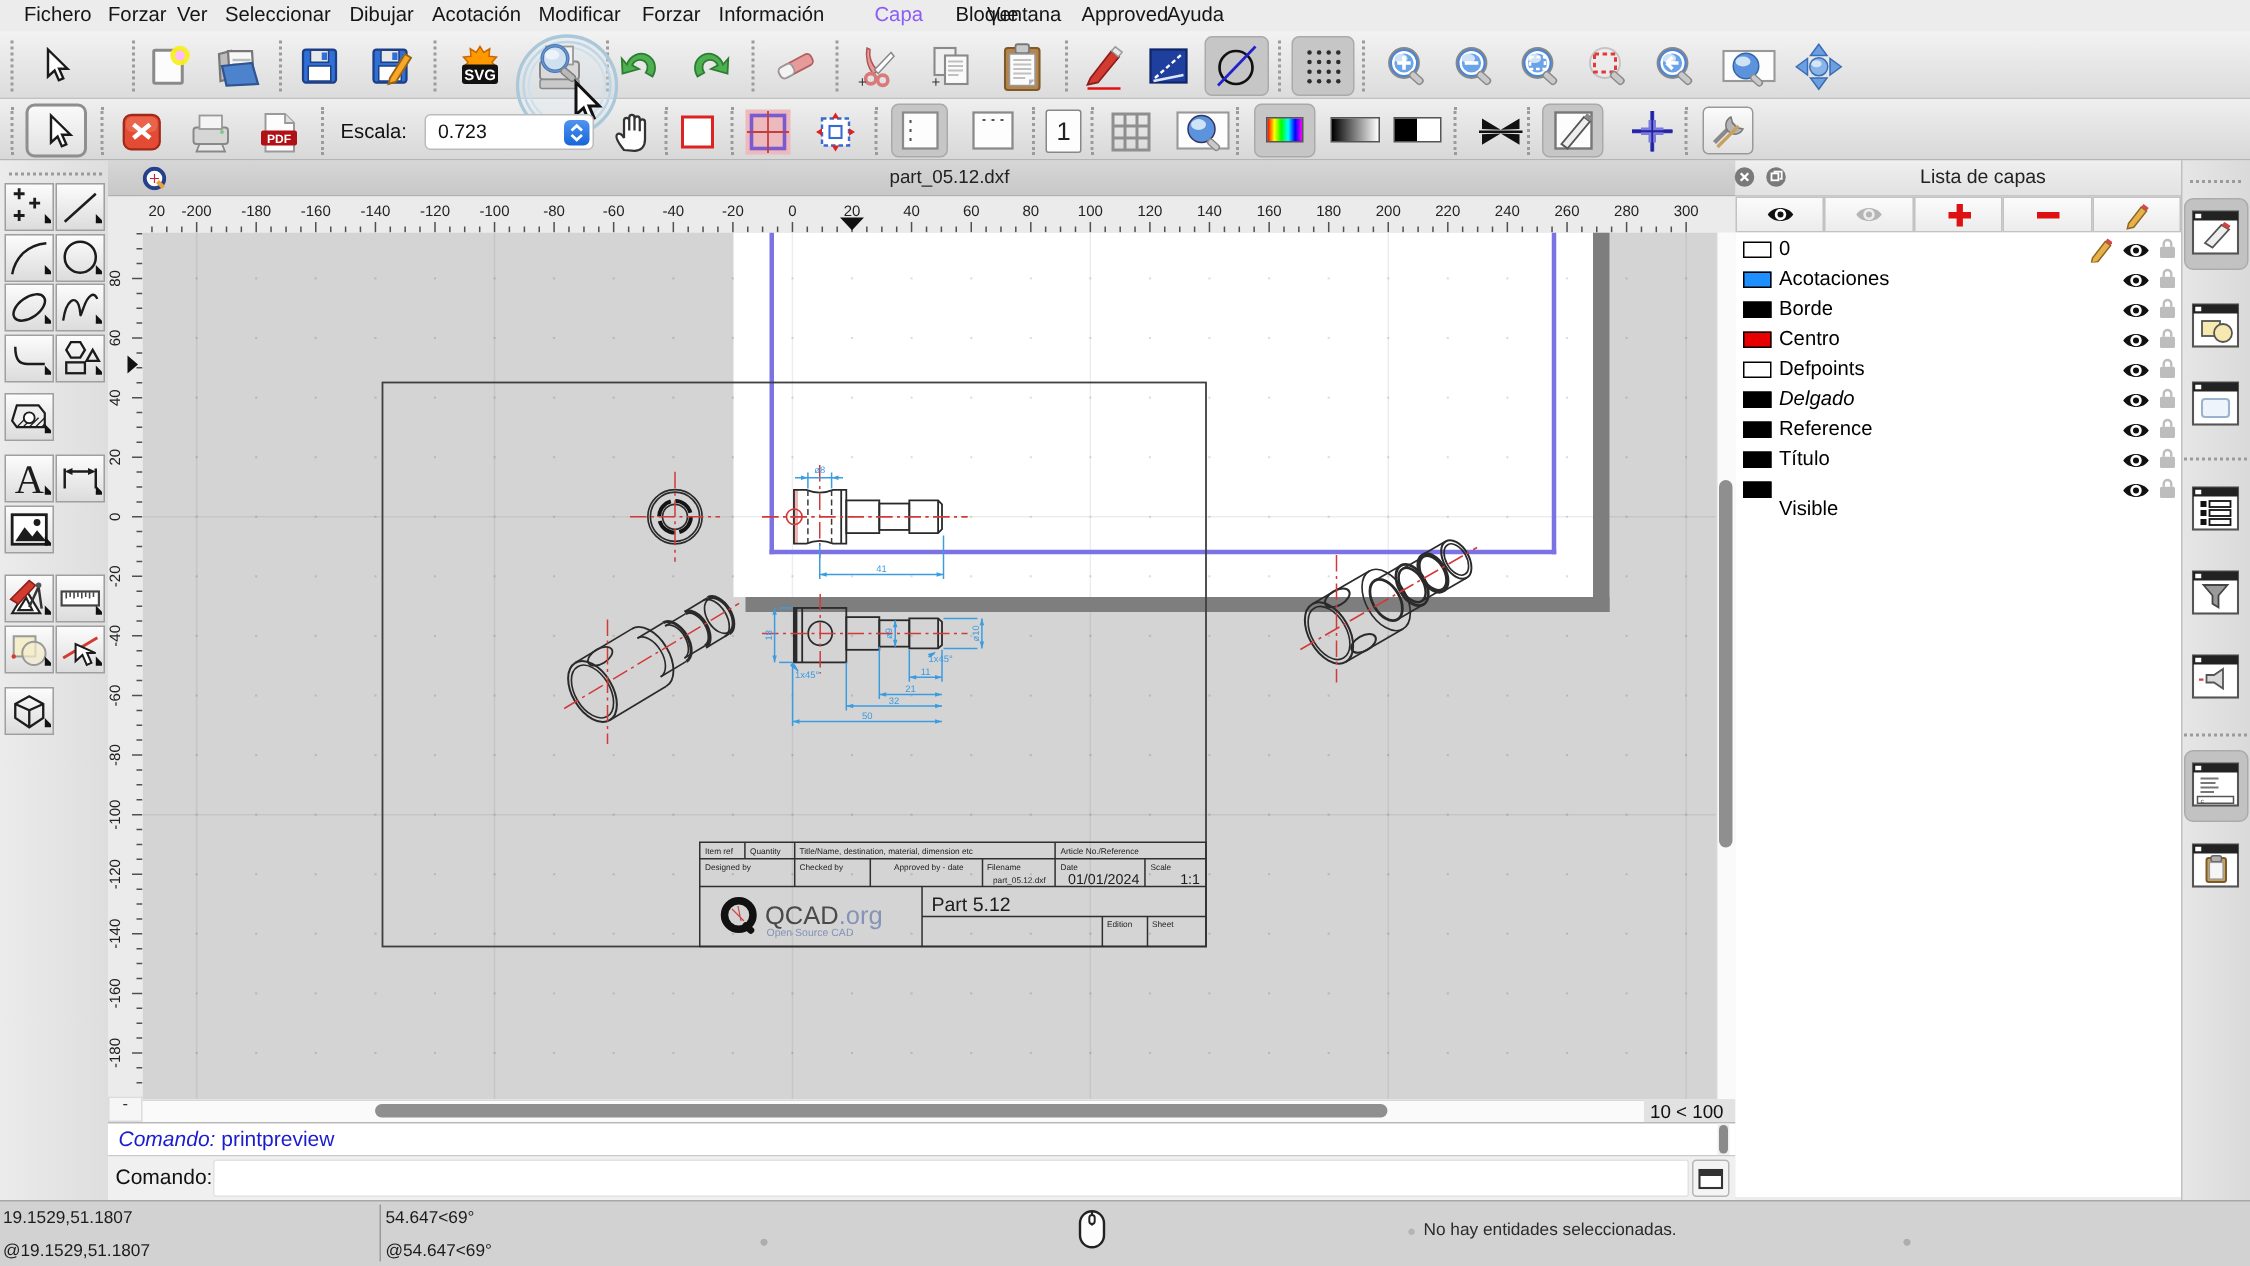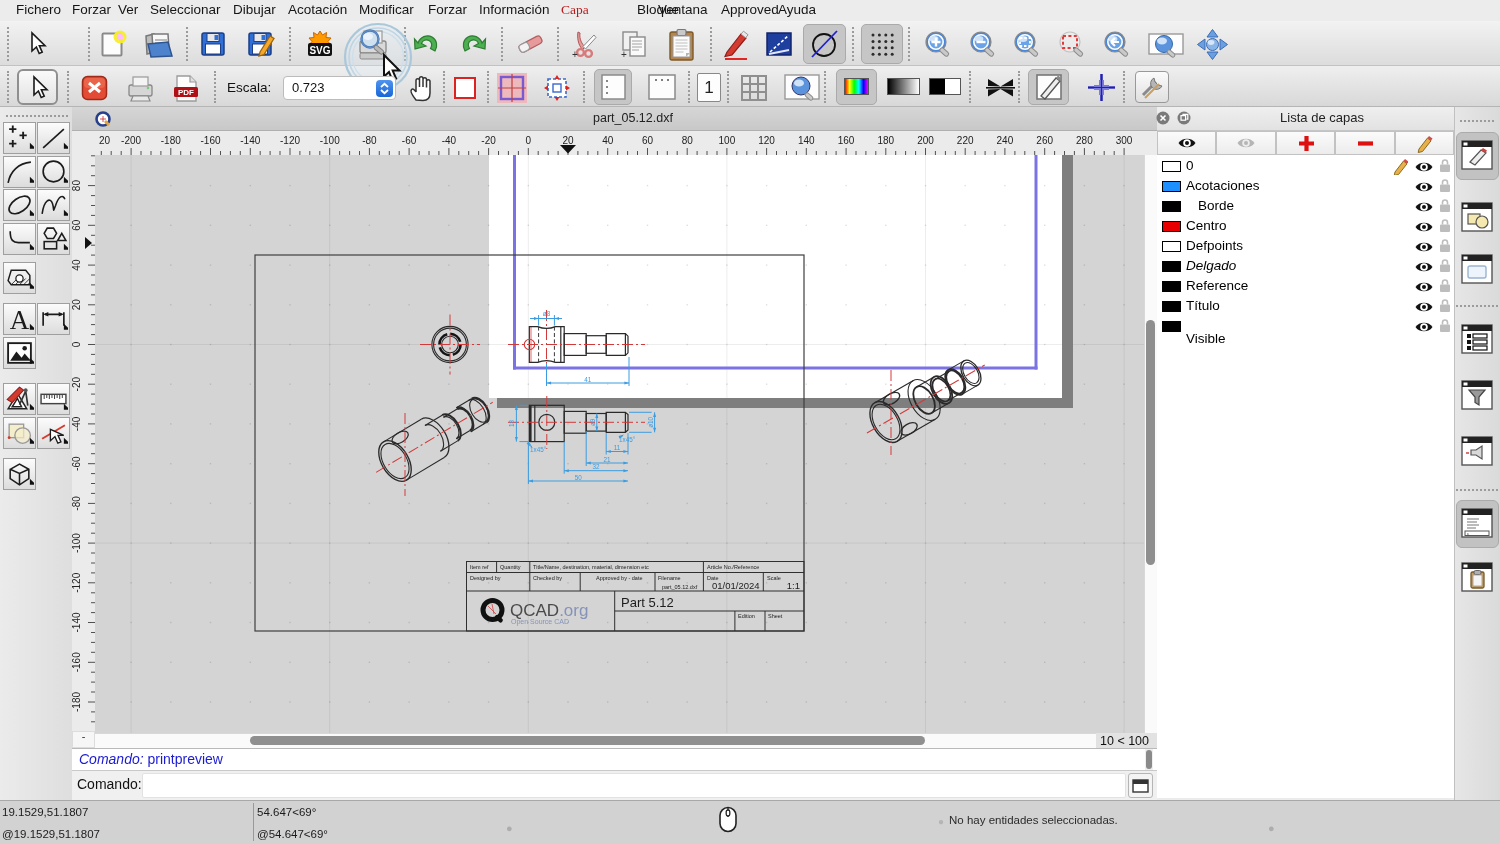--- a/index.html
+++ b/index.html
@@ -8,21 +8,21 @@
 <div class="abs" style="left:0;top:0;width:1500px;height:21px;background:#ececec;">
     <span class="abs" style="left:16px;top:2px;font-size:13.5px;color:#151515;">Fichero</span>
     <span class="abs" style="left:72px;top:2px;font-size:13.5px;color:#151515;">Forzar</span>
     <span class="abs" style="left:118px;top:2px;font-size:13.5px;color:#151515;">Ver</span>
     <span class="abs" style="left:150px;top:2px;font-size:13.5px;color:#151515;">Seleccionar</span>
     <span class="abs" style="left:233px;top:2px;font-size:13.5px;color:#151515;">Dibujar</span>
     <span class="abs" style="left:288px;top:2px;font-size:13.5px;color:#151515;">Acotación</span>
     <span class="abs" style="left:359px;top:2px;font-size:13.5px;color:#151515;">Modificar</span>
     <span class="abs" style="left:428px;top:2px;font-size:13.5px;color:#151515;">Forzar</span>
     <span class="abs" style="left:479px;top:2px;font-size:13.5px;color:#151515;">Información</span>
-    <span class="abs" style="left:561px;top:2px;font-size:13.5px;color:#b91c1c;font-family:Liberation Serif, serif;">Capa</span>
+    <span class="abs" style="left:583px;top:2px;font-size:13.5px;color:#8b5cf6;">Capa</span>
     <span class="abs" style="left:604px;top:2px;font-size:13.5px;color:#151515;margin-left:33px;">Bloque</span>
     <span class="abs" style="left:658px;top:2px;font-size:13.5px;color:#151515;">Ventana</span>
     <span class="abs" style="left:721px;top:2px;font-size:13.5px;color:#151515;">Approved</span>
     <span class="abs" style="left:778px;top:2px;font-size:13.5px;color:#151515;">Ayuda</span>
   </div>
 <div class="abs" style="left:0;top:21px;width:1500px;height:45px;background:linear-gradient(#f2f2f2,#dcdcdc);border-bottom:1px solid #c2c2c2;"></div>
 <div class="abs" style="left:0;top:66px;width:1500px;height:41px;background:linear-gradient(#efefef,#d8d8d8);border-bottom:1px solid #b5b5b5;"></div>
 <div style="position:absolute;left:7px;top:27px;width:0px;height:34px;border-left:2px dotted #9b9b9b;"></div>
 <div style="position:absolute;left:88px;top:27px;width:0px;height:34px;border-left:2px dotted #9b9b9b;"></div>
 <div style="position:absolute;left:186px;top:27px;width:0px;height:34px;border-left:2px dotted #9b9b9b;"></div>
@@ -1342,21 +1342,21 @@
 <svg style="position:absolute;left:1415px;top:180px;" width="18" height="14" viewBox="0 0 18 14">
     <path d="M0.5,7 C4,1.2 14,1.2 17.5,7 C14,12.8 4,12.8 0.5,7 Z" fill="#111"></path>
     <circle cx="9" cy="7" r="3.8" fill="#fff"></circle>
     <circle cx="9" cy="7" r="2" fill="#111"></circle>
   </svg>
 <svg style="position:absolute;left:1438px;top:178px;" width="14" height="15" viewBox="0 0 14 15">
     <path d="M3,6.5 h8 a1,1 0 0 1 1,1 V13 a1,1 0 0 1 -1,1 h-8 a1,1 0 0 1 -1,-1 V7.5 a1,1 0 0 1 1,-1 Z" fill="#bdbdbd"></path>
     <path d="M4.5,6.5 V4.5 a2.5,2.5 0 0 1 5,0 V6.5" fill="none" stroke="#bdbdbd" stroke-width="1.6"></path>
   </svg>
 <div class="abs" style="left:1162px;top:201px;width:19px;height:11px;background:#000;border:1.6px solid #000;"></div>
-<span class="abs" style="left:1186px;top:198px;font-size:13.5px;color:#000;margin-left:12px;">Borde</span>
+<span class="abs" style="left:1186px;top:198px;font-size:13.5px;color:#000;">Borde</span>
 <svg style="position:absolute;left:1415px;top:200px;" width="18" height="14" viewBox="0 0 18 14">
     <path d="M0.5,7 C4,1.2 14,1.2 17.5,7 C14,12.8 4,12.8 0.5,7 Z" fill="#111"></path>
     <circle cx="9" cy="7" r="3.8" fill="#fff"></circle>
     <circle cx="9" cy="7" r="2" fill="#111"></circle>
   </svg>
 <svg style="position:absolute;left:1438px;top:198px;" width="14" height="15" viewBox="0 0 14 15">
     <path d="M3,6.5 h8 a1,1 0 0 1 1,1 V13 a1,1 0 0 1 -1,1 h-8 a1,1 0 0 1 -1,-1 V7.5 a1,1 0 0 1 1,-1 Z" fill="#bdbdbd"></path>
     <path d="M4.5,6.5 V4.5 a2.5,2.5 0 0 1 5,0 V6.5" fill="none" stroke="#bdbdbd" stroke-width="1.6"></path>
   </svg>
 <div class="abs" style="left:1162px;top:221px;width:19px;height:11px;background:#e80000;border:1.6px solid #000;"></div>

